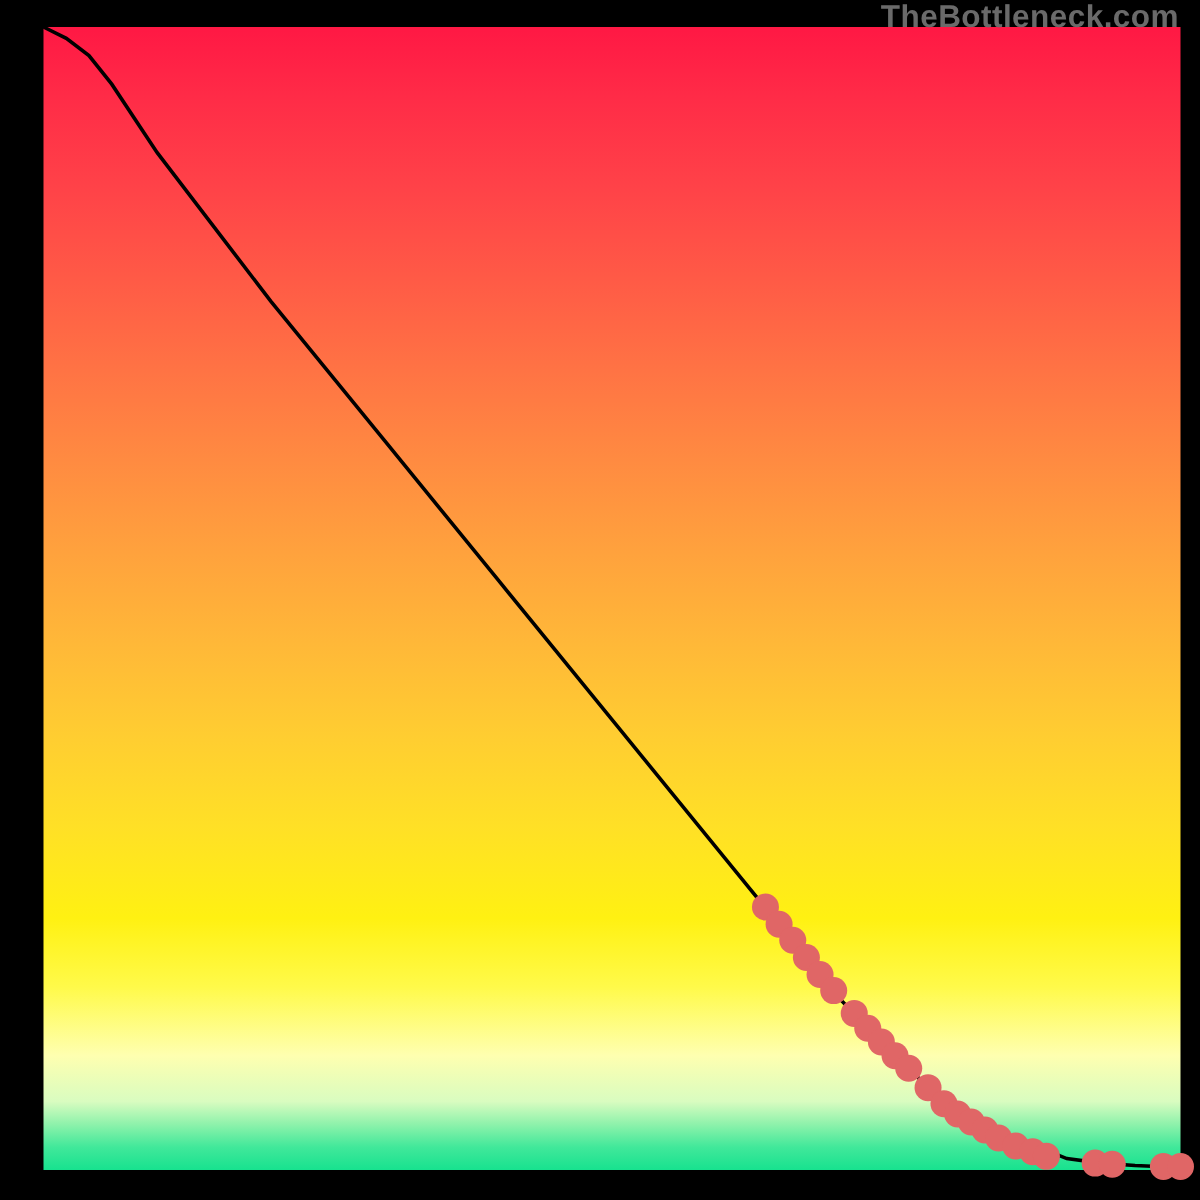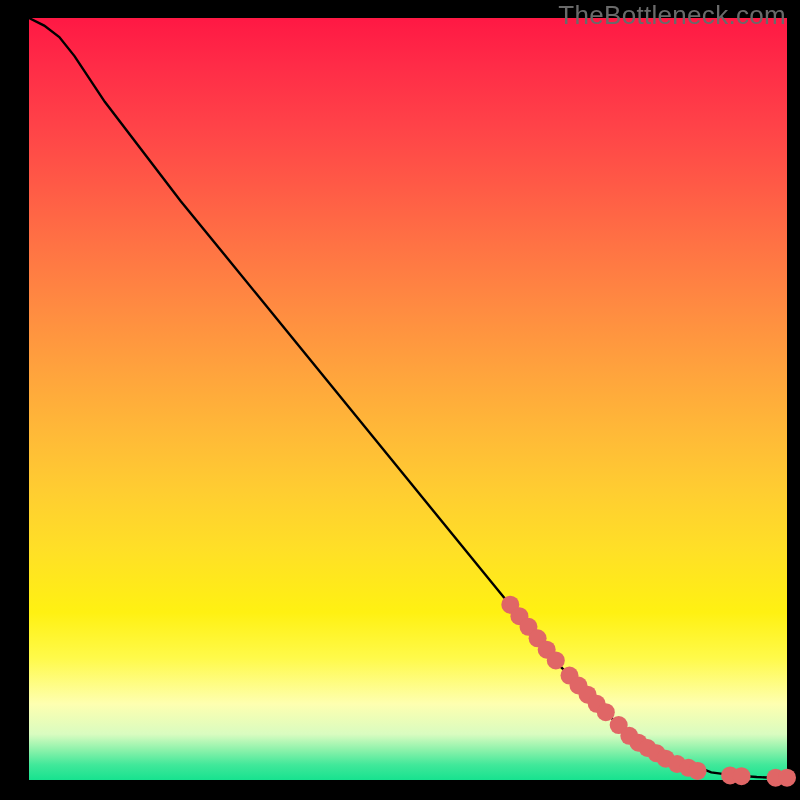--- a/index.html
+++ b/index.html
@@ -43,23 +43,24 @@
       #8ef2ab 96%,
       #41e89a 98%,
       #17e28f 100%
     );
   }
   .watermark {
     position: absolute;
     top: 0px;
     right: 14px;
     color: #6a6a6a;
-    font-size: 26px;
+    font-size: 21px;
     letter-spacing: 0.3px;
     user-select: none;
+    font-weight: bold;
   }
   svg.curve {
     position: absolute;
     inset: 0;
     width: 758px;
     height: 762px;
     overflow: visible;
   }
 </style>
 </head>

